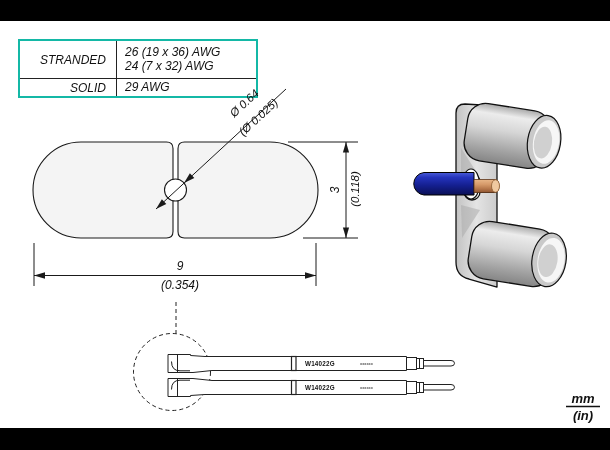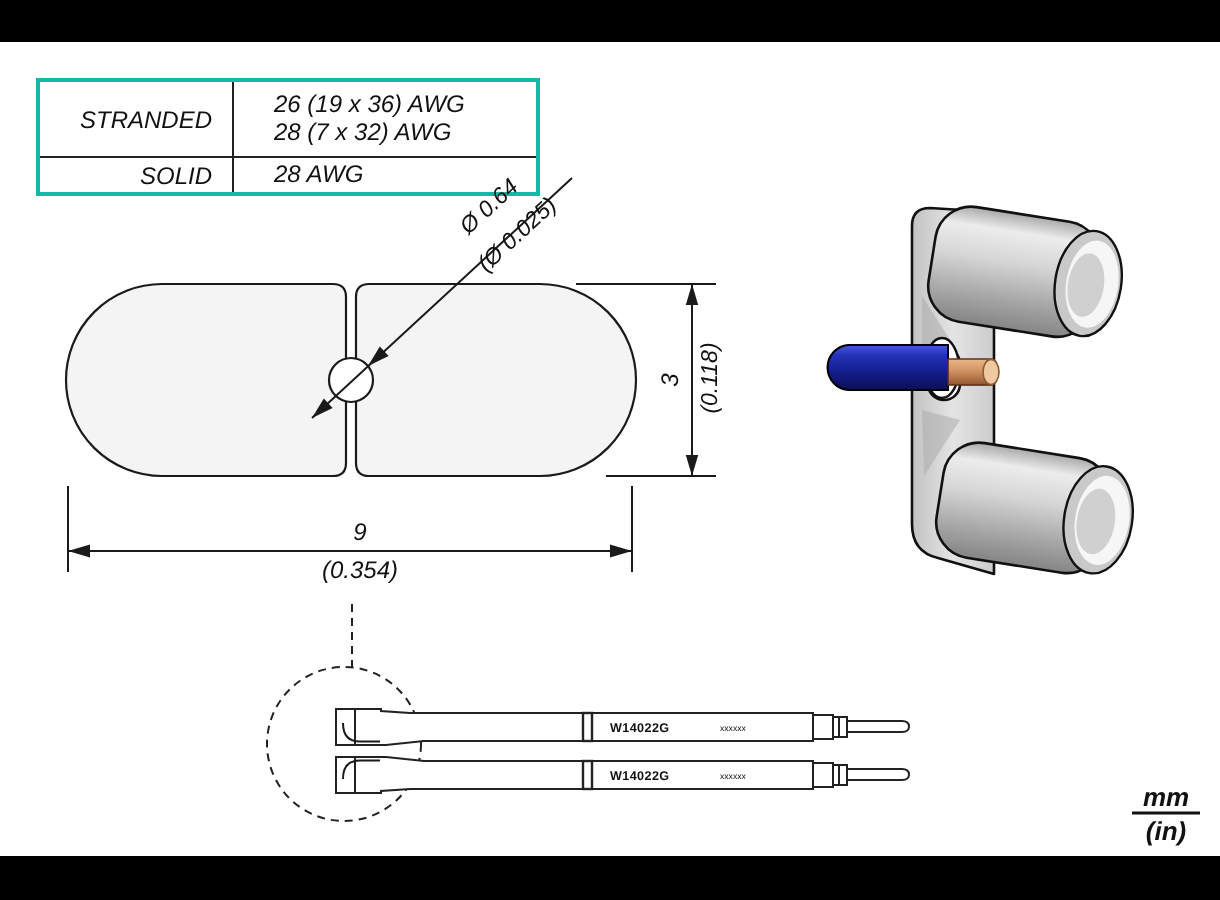--- a/index.html
+++ b/index.html
@@ -6,21 +6,21 @@
   .canvas{position:relative;width:610px;height:450px;background:#ffffff;overflow:hidden;
           font-family:"Liberation Sans",sans-serif;}
   .bar{position:absolute;left:0;width:610px;background:#000;}
   .bar.top{top:0;height:21px;}
   .bar.bottom{top:428px;height:22px;}
   .awg-table{position:absolute;left:18px;top:39px;width:217px;border-collapse:collapse;
              table-layout:fixed;font-style:italic;font-size:12px;color:#111;}
   .awg-table td{border:1.2px solid #222;padding:1px 0;vertical-align:middle;}
   .awg-table{border:2px solid #14b8a6;}
   .awg-table td.lbl{width:86px;text-align:right;padding-right:10px;}
-  .awg-table td.val{width:131px;text-align:left;padding-left:20px;line-height:13.5px;}
+  .awg-table td.val{width:131px;text-align:left;padding-left:8px;line-height:13.5px;}
   .awg-table tr.r1 td{height:35px;}
   .awg-table tr.r2 td{height:15px;}
   svg{position:absolute;left:0;top:0;}
   svg text{font-family:"Liberation Sans",sans-serif;fill:#111;}
   .dim{font-size:11.5px;font-style:italic;}
   .dim2{font-size:12px;font-style:italic;}
   .units{font-size:13px;font-style:italic;font-weight:bold;}
   .model{font-size:6.3px;font-weight:bold;letter-spacing:.2px;}
   .code{font-size:4.3px;}
   .thin{stroke:#1a1a1a;stroke-width:1;fill:none;}
@@ -34,27 +34,27 @@
 
   <div class="bar top"></div>
   <div class="bar bottom"></div>
 
   <table class="awg-table">
     <tbody>
         <tr class="r1">
       <td class="lbl">STRANDED</td>
       <td class="val">
         <div>26 (19 x 36) AWG</div>
-        <div>28 (7 x 32) AWG</div>
+        <div>24 (7 x 32) AWG</div>
       </td>
     </tr>
     <tr class="r2">
       <td class="lbl">SOLID</td>
       <td class="val">
-        <div>28 AWG</div>
+        <div>29 AWG</div>
       </td>
     </tr>
   </tbody>
     </table>
 
   <svg width="610" height="450" viewBox="0 0 610 450">
     <defs>
       <linearGradient id="gCyl" x1="0" y1="0" x2="0" y2="1">
         <stop offset="0" stop-color="#a9a9a9"></stop>
           <stop offset="0.16" stop-color="#ececec"></stop>

